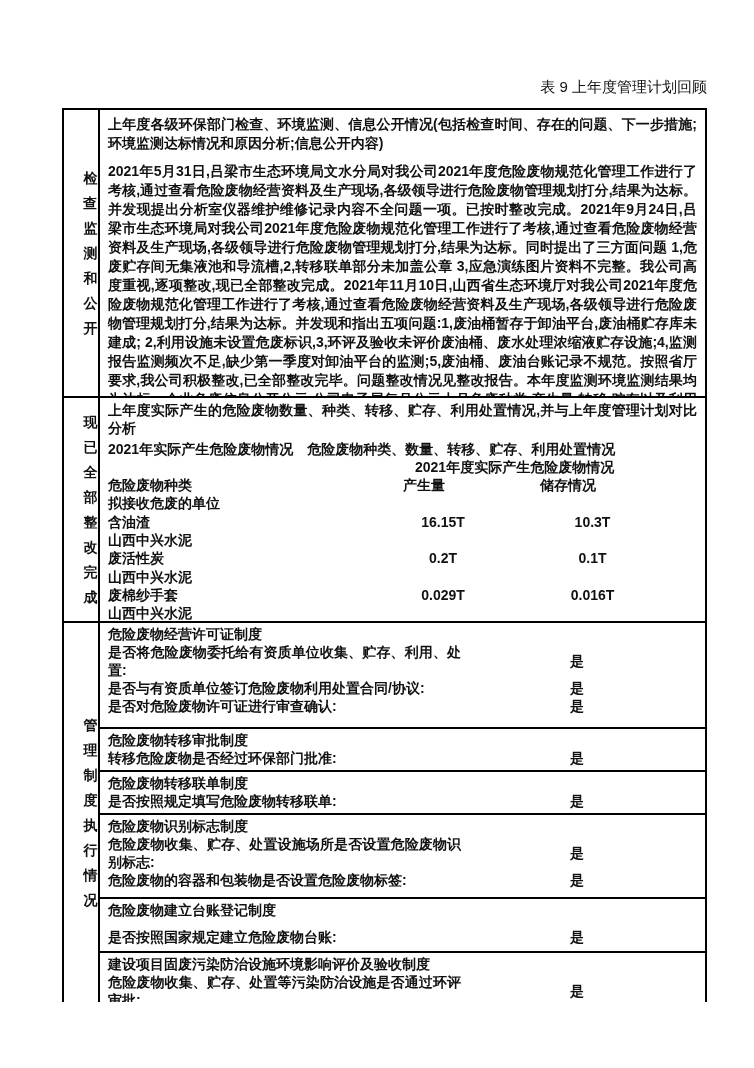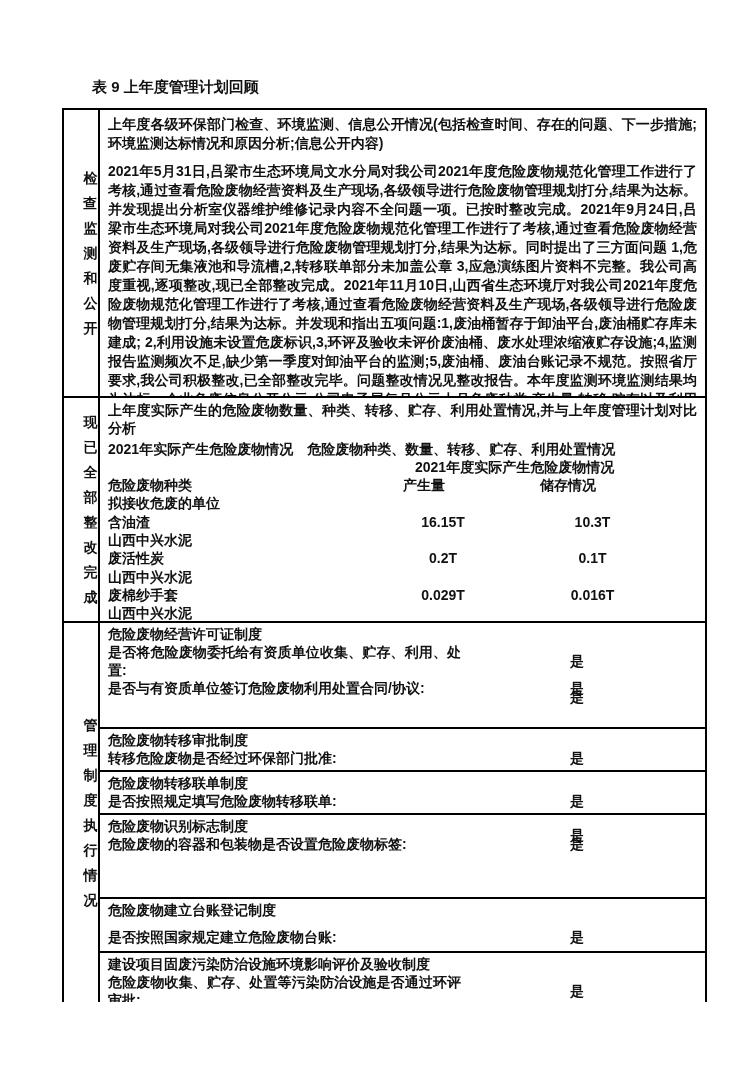--- a/index.html
+++ b/index.html
@@ -4,21 +4,21 @@
 <style>
   * { margin:0; padding:0; box-sizing:border-box; }
   html,body { background:#ffffff; }
   .page {
     position:relative; width:754px; height:1068px; background:#fff;
     font-family:"Liberation Sans","DejaVu Sans",sans-serif;
     color:#111; font-weight:600; overflow:hidden;
   }
   .doc-title {
     position:absolute; top:78px; left:62px; width:645px;
-    text-align:left; font-size:15px; font-weight:700; padding-left:30px;
+    text-align:right; font-size:15px; font-weight:400; padding-left:30px;
   }
   .doc-table {
     position:absolute; left:62px; top:108px; width:645px; height:894px;
     border:2px solid #000; border-bottom:none;
     display:grid; grid-template-rows:288px 225px auto;
   }
   .t-row { display:grid; grid-template-columns:36px 1fr; border-bottom:2px solid #000; overflow:hidden; }
   .t-row:last-child { border-bottom:none; }
   .label-cell {
     border-right:2px solid #000; display:flex; align-items:center; justify-content:flex-end;
@@ -116,33 +116,33 @@
 
     <div class="t-row">
       <div class="label-cell">
         <span>管理制度执行情况</span>
       </div>
       <div class="cell mgmt-cell" id="blocks">
           <div class="block">
             <div class="b-heading">危险废物经营许可证制度</div>
             <div class="item"><span class="q">是否将危险废物委托给有资质单位收集、贮存、利用、处置:</span><span class="a">是</span></div>
             <div class="item"><span class="q">是否与有资质单位签订危险废物利用处置合同/协议:</span><span class="a">是</span></div>
-            <div class="item"><span class="a">是</span></div>
+            <div class="item"><span class="q">是否对危险废物许可证进行审查确认:</span><span class="a">是</span></div>
           </div>
           <div class="block">
             <div class="b-heading">危险废物转移审批制度</div>
             <div class="item"><span class="q">转移危险废物是否经过环保部门批准:</span><span class="a">是</span></div>
           </div>
           <div class="block">
             <div class="b-heading">危险废物转移联单制度</div>
             <div class="item"><span class="q">是否按照规定填写危险废物转移联单:</span><span class="a">是</span></div>
           </div>
           <div class="block">
             <div class="b-heading">危险废物识别标志制度</div>
-            <div class="item"><span class="a">是</span></div>
+            <div class="item"><span class="q">危险废物收集、贮存、处置设施场所是否设置危险废物识别标志:</span><span class="a">是</span></div>
             <div class="item"><span class="q">危险废物的容器和包装物是否设置危险废物标签:</span><span class="a">是</span></div>
           </div>
           <div class="block">
             <div class="b-heading">危险废物建立台账登记制度</div>
             <div class="item"><span class="q">是否按照国家规定建立危险废物台账:</span><span class="a">是</span></div>
           </div>
           <div class="block">
             <div class="b-heading">建设项目固废污染防治设施环境影响评价及验收制度</div>
             <div class="item"><span class="q">危险废物收集、贮存、处置等污染防治设施是否通过环评审批:</span><span class="a">是</span></div>
           </div>

